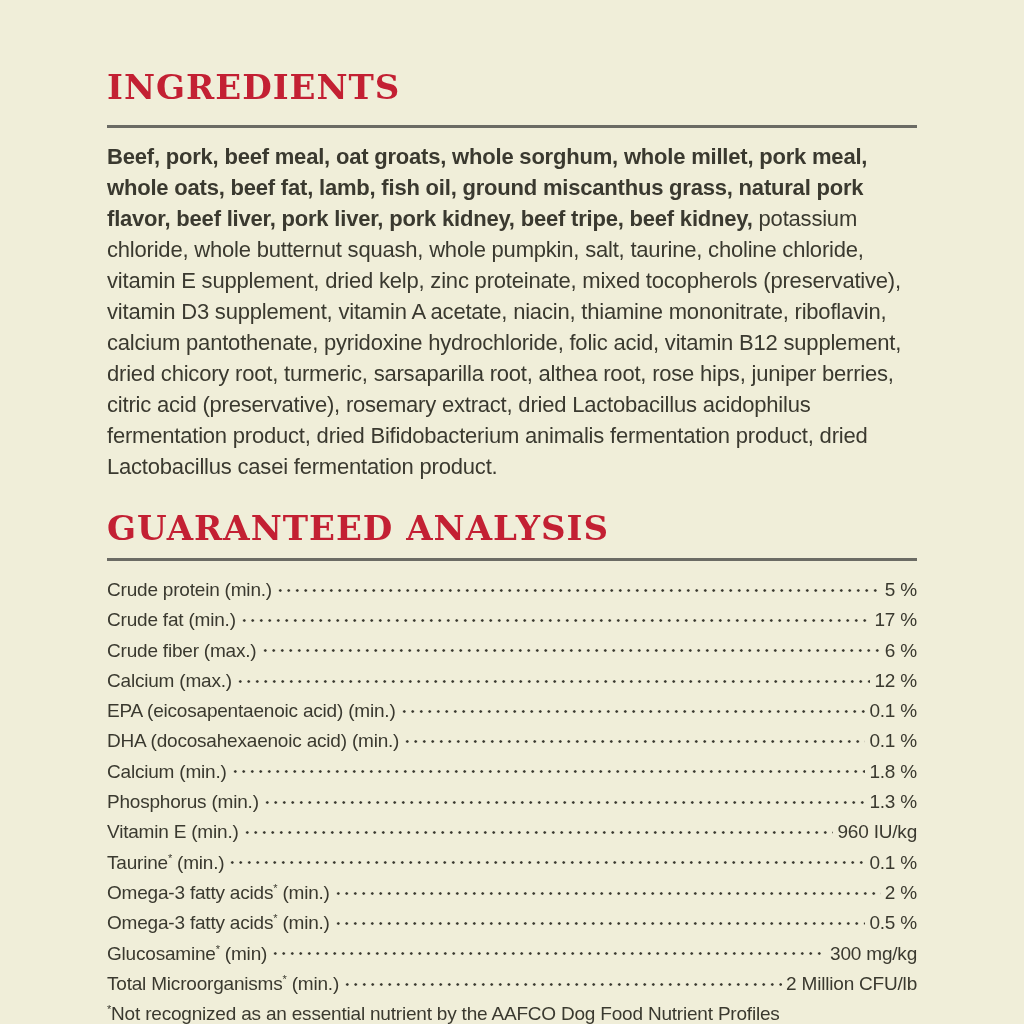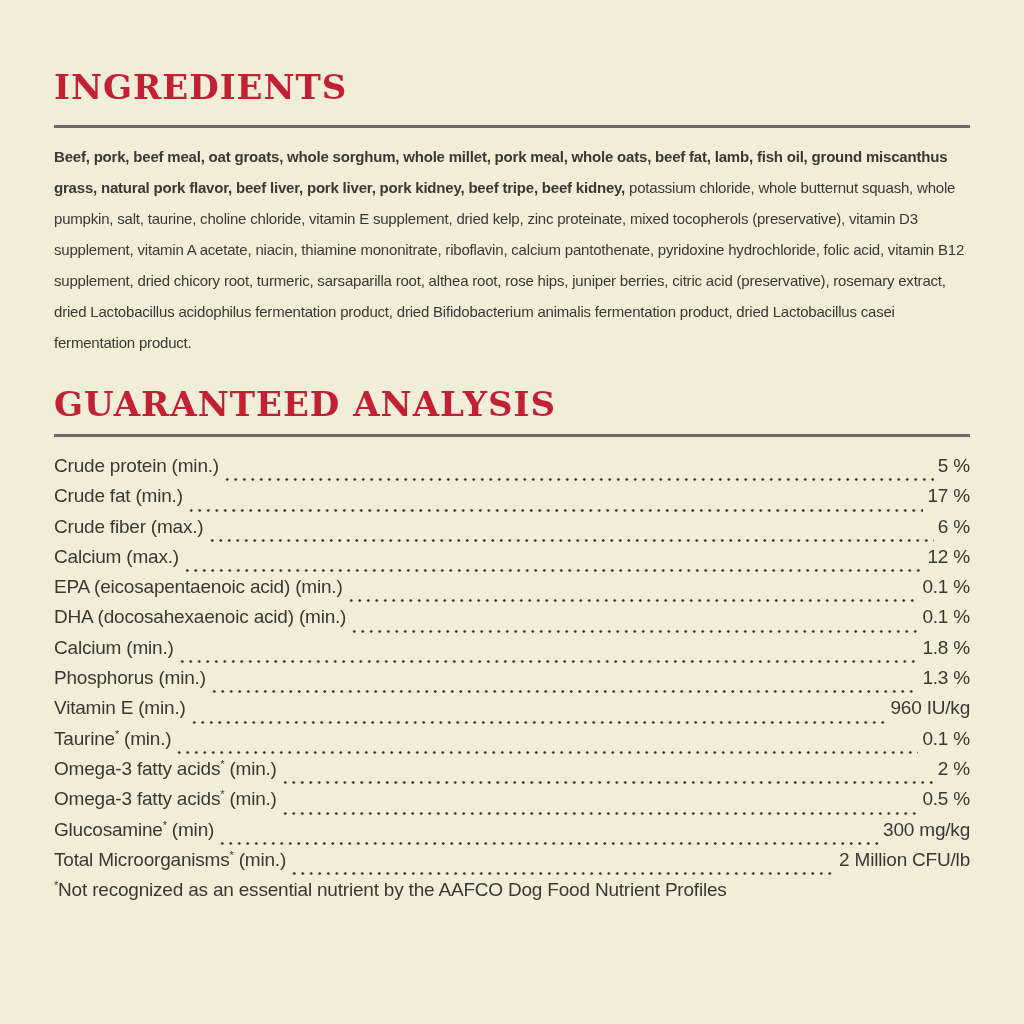--- a/index.html
+++ b/index.html
@@ -12,50 +12,50 @@
   html,body{margin:0;padding:0;}
   body{
     width:1024px;height:1024px;
     background:var(--bg);
     font-family:"Liberation Sans", sans-serif;
     color:var(--text);
     overflow:hidden;
   }
   .label{
     width:1024px;height:1024px;
-    padding:0 54px;
+    padding:0 107px;
   }
   h1.section-title{
     margin:0;
     font-family:"DejaVu Serif", serif;
     font-weight:700;
     font-size:34px;
     line-height:1.0;
     letter-spacing:1px;
     color:var(--accent);
   }
   .title-ingredients{padding-top:70px;}
   .title-analysis{padding-top:29px;}
   .rule{
     height:3px;
     background:var(--rule);
     margin-top:21px;
   }
   .rule-analysis{margin-top:13px;}
   p.ing{
     margin:13px 0 0 0;
-    font-size:15px;
+    font-size:22px;
     line-height:31px;
     letter-spacing:-0.2px;
   }
   p.ing strong{font-weight:700;}
   .ga-table{margin-top:14px;}
   .ga-row{
     display:flex;
-    align-items:flex-end;
+    align-items:center;
     height:30.3px;
     line-height:30.3px;
     font-size:19px;
     letter-spacing:-0.2px;
   }
   .ga-label{white-space:nowrap;}
   .ga-label sup{
     font-size:11px;
     line-height:0;
     vertical-align:7px;

